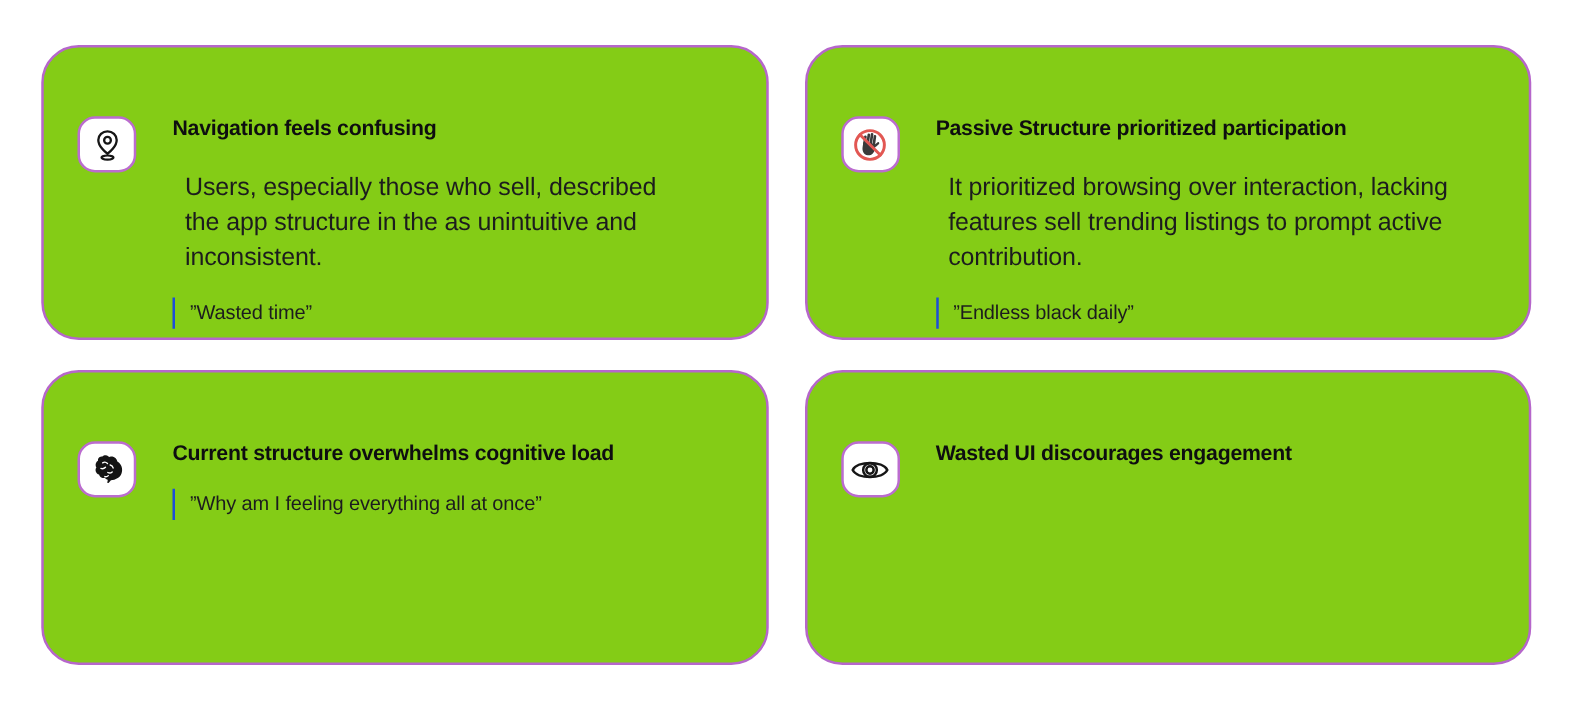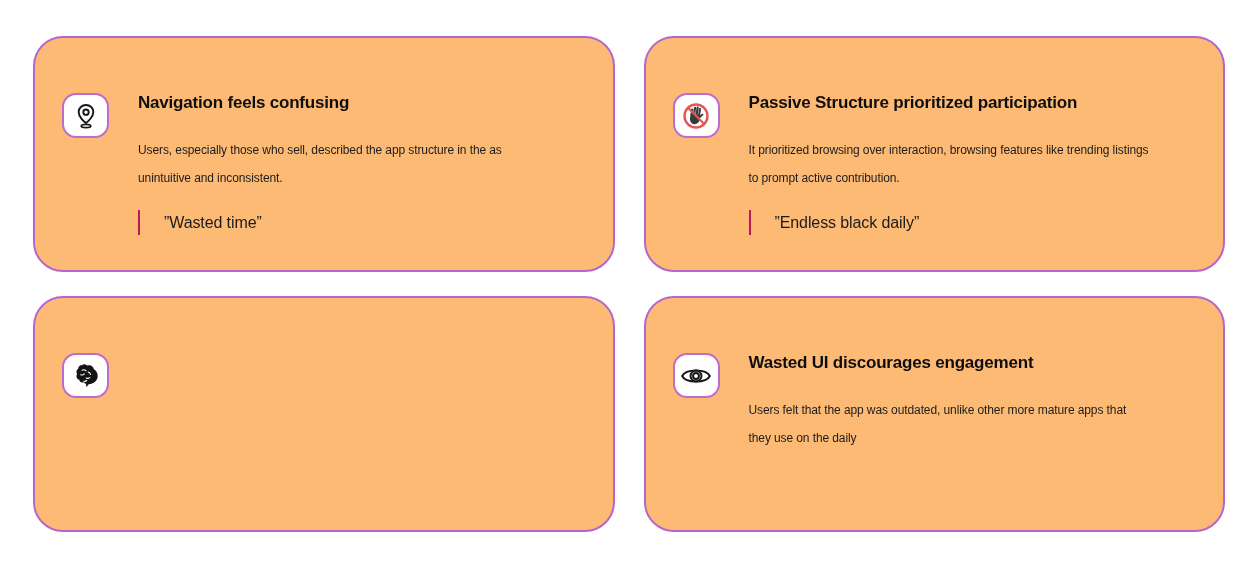--- a/index.html
+++ b/index.html
@@ -22,21 +22,21 @@
     display: grid;
     grid-template-columns: 1fr 1fr;
     column-gap: 29px;
     row-gap: 24px;
   }
   .card {
     box-sizing: border-box;
     height: 236px;
     border: 2.5px solid #b666cb;
     border-radius: 30px;
-    background: #fdba74;
+    background: #84cc16;
     display: flex;
     align-items: flex-start;
     gap: 29px;
     padding: 55px 38px 0 27px;
   }
   .icon-box {
     box-sizing: border-box;
     flex: none;
     width: 47px;
     height: 45px;
@@ -50,31 +50,31 @@
   .content { flex: 1; min-width: 0; }
   .card-title {
     margin: 0;
     font-size: 17px;
     line-height: 20px;
     font-weight: 700;
     color: #0e0e10;
     letter-spacing: -0.2px;
   }
   .card-body {
-    margin: 23px 0 0 0;
-    font-size: 12px;
+    margin: 23px 0 0 10px;
+    font-size: 20px;
     line-height: 28px;
     color: #1c1c1e;
     letter-spacing: -0.1px;
     max-width: 400px;
   }
   .card-quote {
     margin-top: 18px;
-    border-left: 2px solid #be185d;
-    padding-left: 24px;
+    border-left: 2px solid #1d4ed8;
+    padding-left: 12px;
     font-size: 16px;
     line-height: 25px;
     color: #1c1c1e;
     letter-spacing: -0.1px;
   }
   svg { display: block; }
 </style>
 </head>
 <body>
 
@@ -106,44 +106,45 @@
             <rect x="13.5" y="5.2" width="1.7" height="6.6" rx="0.8"></rect>
             <path d="M7.5 10.8h7.9v3.4c0 2.5-1.8 4.5-4 4.5s-3.9-2-3.9-4.5v-3.4Z"></path>
             <path d="M15.1 11.2l1.5-1.6c.3-.3.8-.3 1 .1.2.3.2.7-.1 1l-2 2.4Z"></path>
           </g>
           <circle cx="12" cy="12" r="9.2" stroke="#e25753" stroke-width="1.9"></circle>
           <line x1="5.6" y1="5.4" x2="18.6" y2="18.4" stroke="#e25753" stroke-width="1.9" stroke-linecap="round"></line>
         </svg>
       </div>
       <div class="content">
         <h3 class="card-title">Passive Structure prioritized participation</h3>
-        <p class="card-body">It prioritized browsing over interaction, browsing features like trending listings to prompt active contribution.</p>
+        <p class="card-body">It prioritized browsing over interaction, lacking features sell trending listings to prompt active contribution.</p>
         <div class="card-quote">”Endless black daily”</div>
       </div>
     </section>
 
     <section class="card">
       <div class="icon-box">
         <svg width="30" height="30" viewBox="0 0 24 24" fill="none">
           <path d="M12.6 3.3c-1.1-1-2.9-.9-3.9.1-.6-.1-1.2 0-1.7.3-.8.5-1.2 1.4-1.1 2.3-1 .6-1.6 1.7-1.5 2.9 0 .5.2 1 .5 1.4-.5.8-.7 1.7-.4 2.6.3 1 1.1 1.8 2.1 2 .2 1 .9 1.8 1.8 2.1.6.2 1.3.2 1.9-.1.4.7 1.1 1.2 1.9 1.3l-.3 1.6c-.1.5.5.8.9.4l1.4-1.7c3-.1 5.7-1.6 6.7-4.1 1.2-3 .1-6.3-2.6-7.9-.3-1.5-1.5-2.8-3.1-3.1-.6-.1-1.2-.1-1.8.2Z" fill="#141414"></path>
           <path d="M8.9 7.4c1-.6 2.3-.4 3.1.4M7.8 11c1.2.4 2.1.1 2.9-.7M13.7 8.8c.9.2 1.7 1 1.9 1.9M12.2 13.6c.9.5 2 .4 2.8-.3M10.3 16.2c.8.2 1.6 0 2.2-.6" stroke="#ffffff" stroke-width="0.9" stroke-linecap="round"></path>
         </svg>
       </div>
       <div class="content">
+        <h3 class="card-title">Current structure overwhelms cognitive load</h3>
+        <div class="card-quote">”Why am I feeling everything all at once”</div>
       </div>
     </section>
 
     <section class="card">
       <div class="icon-box">
         <svg width="32" height="26" viewBox="0 0 24 18" fill="none">
           <path d="M1.6 9C4.4 3.4 19.6 3.4 22.4 9 19.6 14.6 4.4 14.6 1.6 9Z" stroke="#161616" stroke-width="1.5" stroke-linejoin="round"></path>
           <circle cx="12" cy="9" r="4.1" stroke="#161616" stroke-width="1.5"></circle>
           <circle cx="12" cy="9" r="2.2" stroke="#161616" stroke-width="1.5"></circle>
         </svg>
       </div>
       <div class="content">
         <h3 class="card-title">Wasted UI discourages engagement</h3>
-        <p class="card-body">Users felt that the app was outdated, unlike other more mature apps that they use on the daily</p>
       </div>
     </section>
 
   </div>
 </div>
 
 </body></html>

